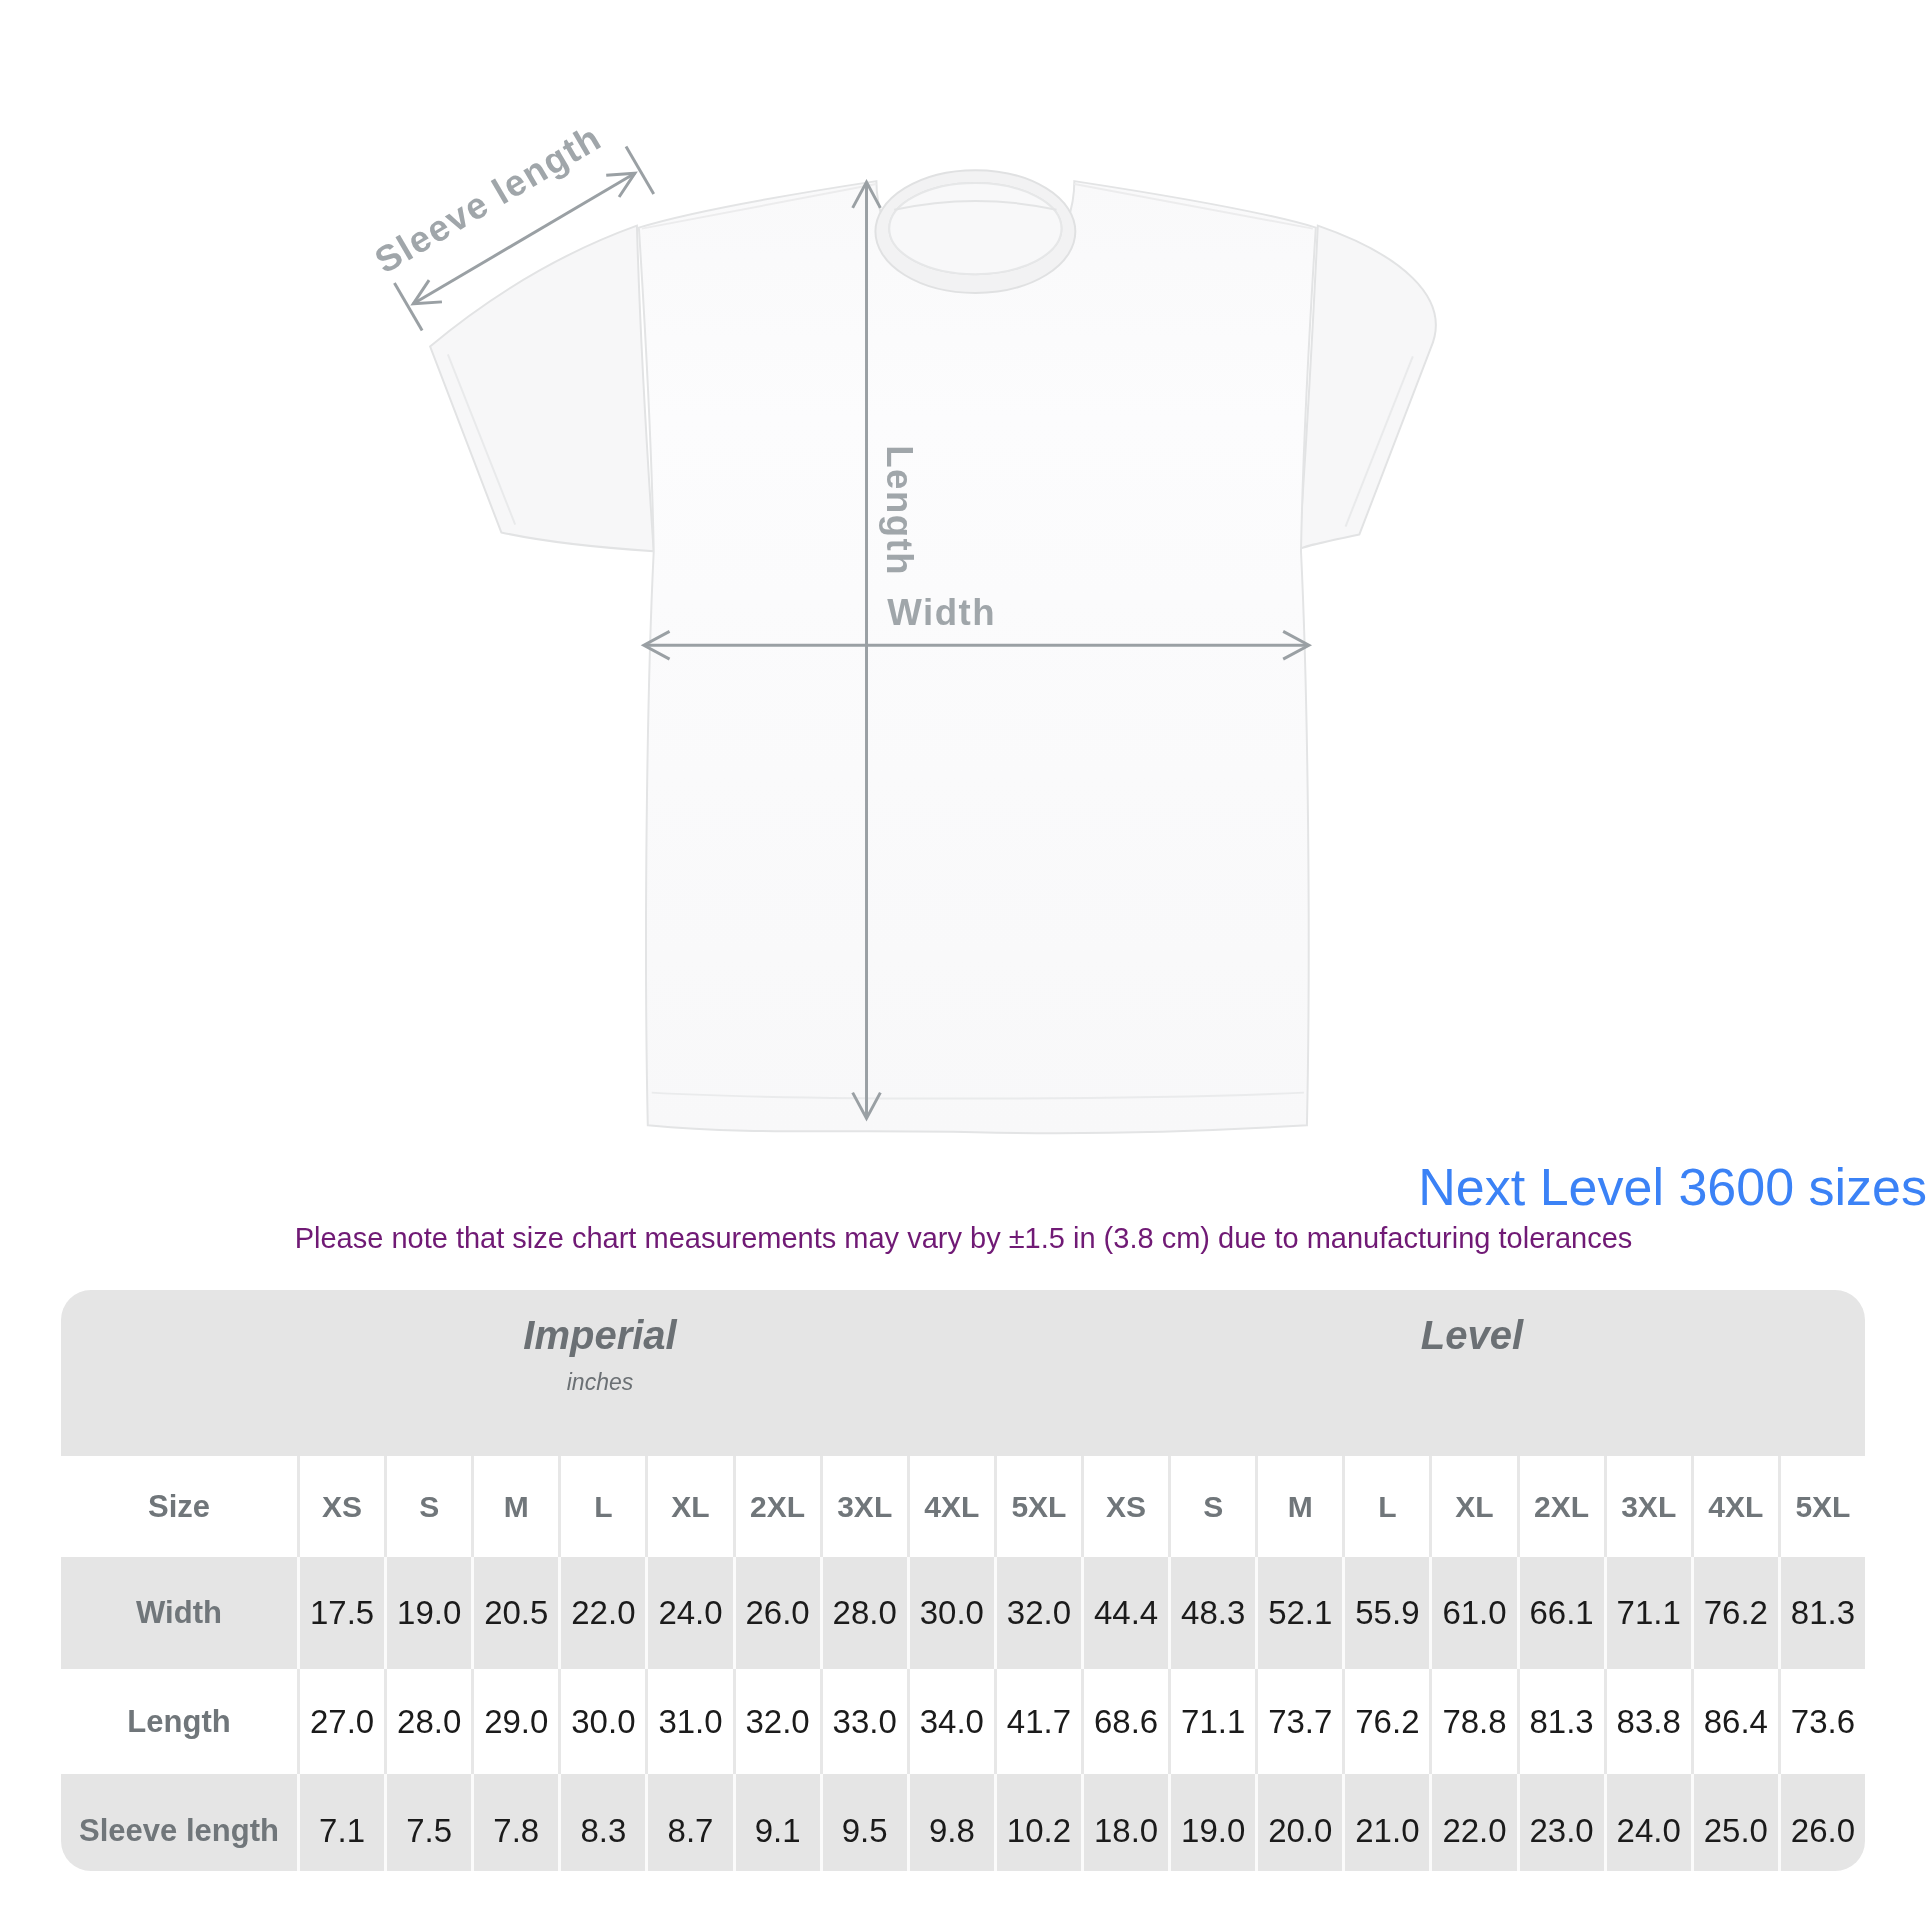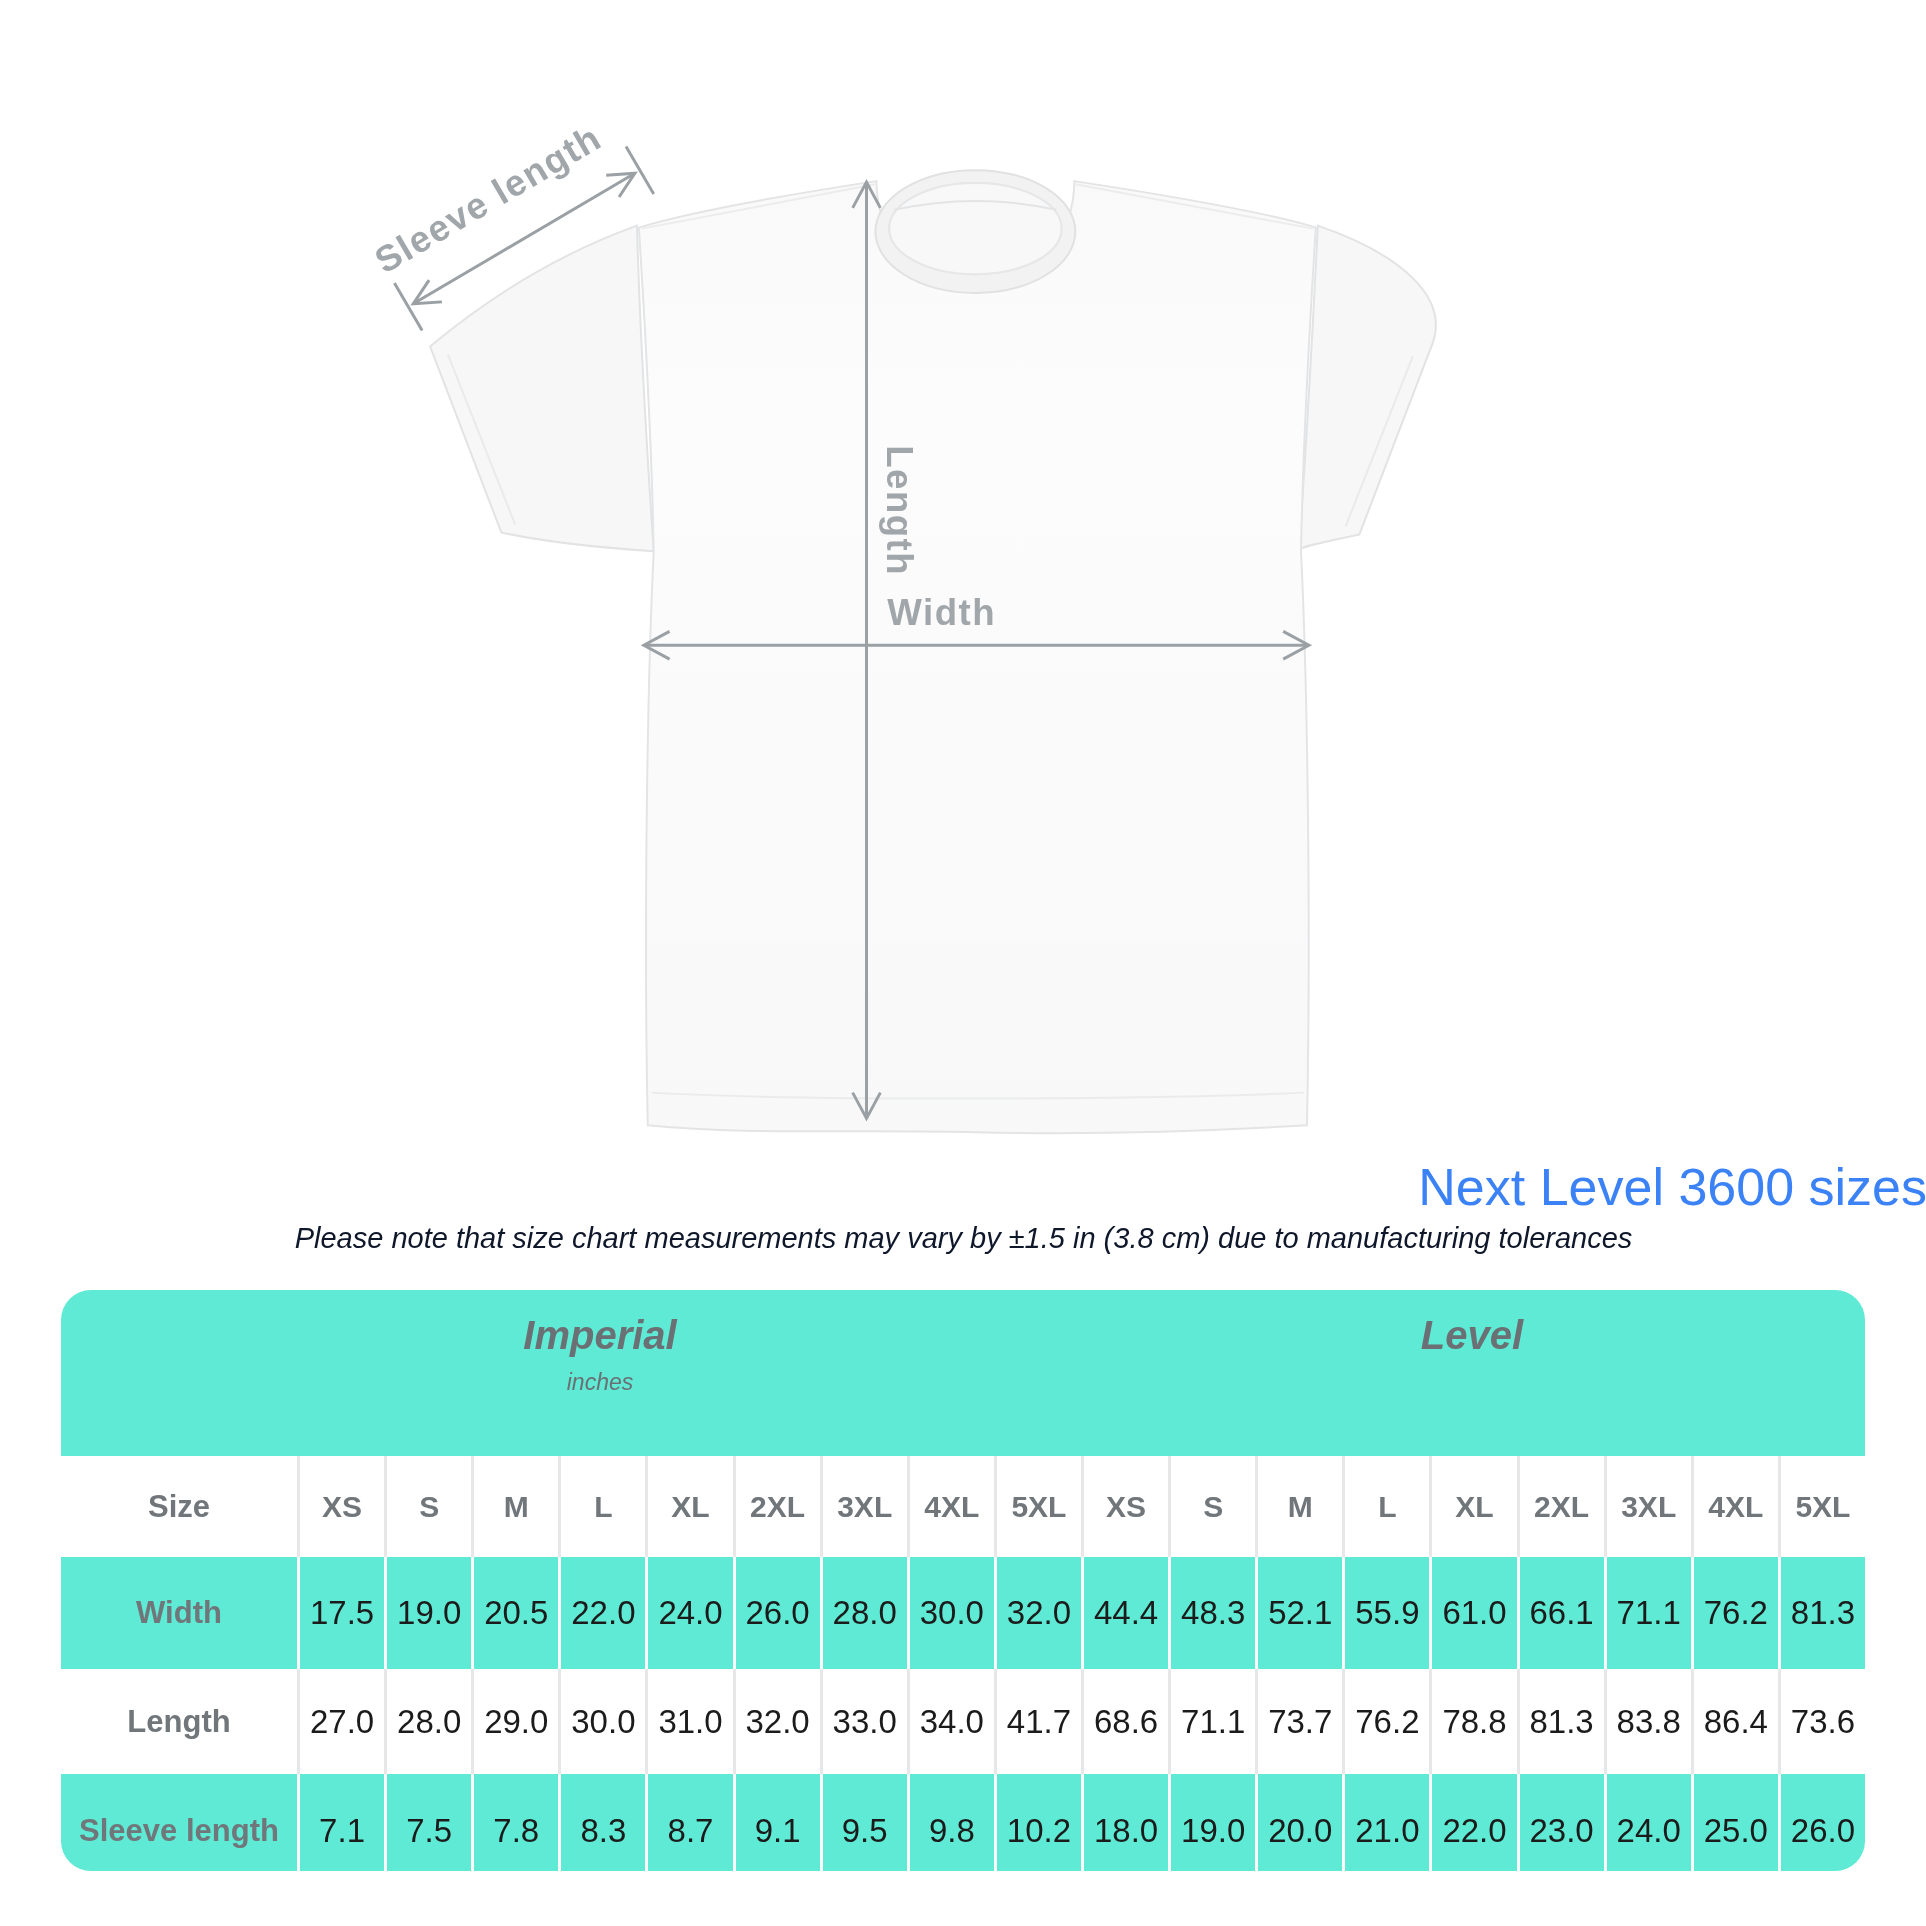--- a/index.html
+++ b/index.html
@@ -13,27 +13,27 @@
   .diagram { position:absolute; left:0; top:0; }
   .ann-label { font-weight:bold; font-size:37px; fill:#a0a6aa; letter-spacing:1.5px; }
 
   
   .title {
     position:absolute; left:0; top:1156px; width:1927px; height:63px;
     text-align:right; font-size:52px; line-height:63px; font-weight:normal; color:#3b82f6;
   }
   .subtitle {
     position:absolute; left:0; top:1216px; width:1927px; height:44px;
-    text-align:center; font-size:29px; line-height:44px; font-style:italic; color:#0f172a;
+    text-align:center; font-size:29px; line-height:44px; color:#701a75;
   }
 
   
   .chart {
     position:absolute; left:61px; top:1290px; width:1804px; height:581px;
-    background:#5eead4; border-radius:30px; overflow:hidden;
+    background:#e5e5e5; border-radius:30px; overflow:hidden;
   }
   .units { position:relative; height:150px; }
   .ugroup { position:absolute; top:20px; width:594px; text-align:center; color:#6b7074; }
   .ugroup.imp { left:242px; }
   .ugroup.met { left:1114px; }
   .uname { font-size:40px; line-height:50px; font-weight:bold; font-style:italic; }
   .usub  { font-size:23px; line-height:36px; font-style:italic; margin-top:4px; }
 
   .r { display:grid; grid-template-columns:236px repeat(18, 1fr); }
   .r > div { border-left:3px solid transparent; display:flex; align-items:center; justify-content:center; }

